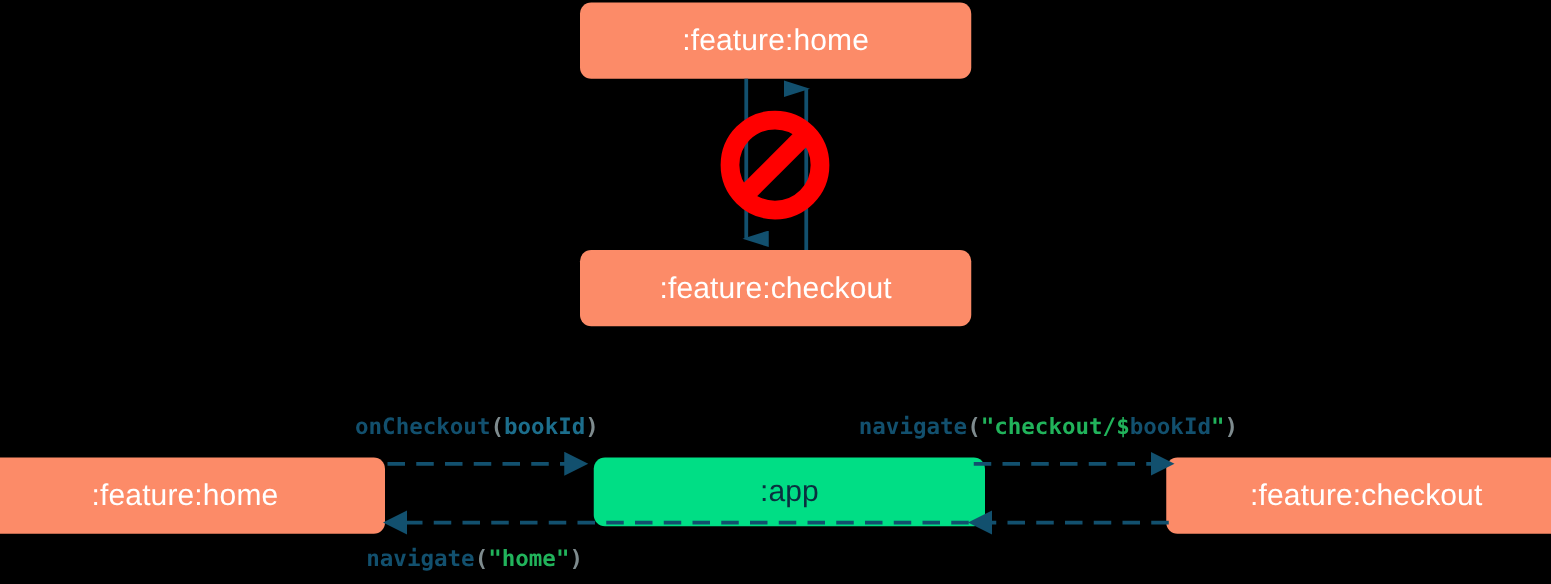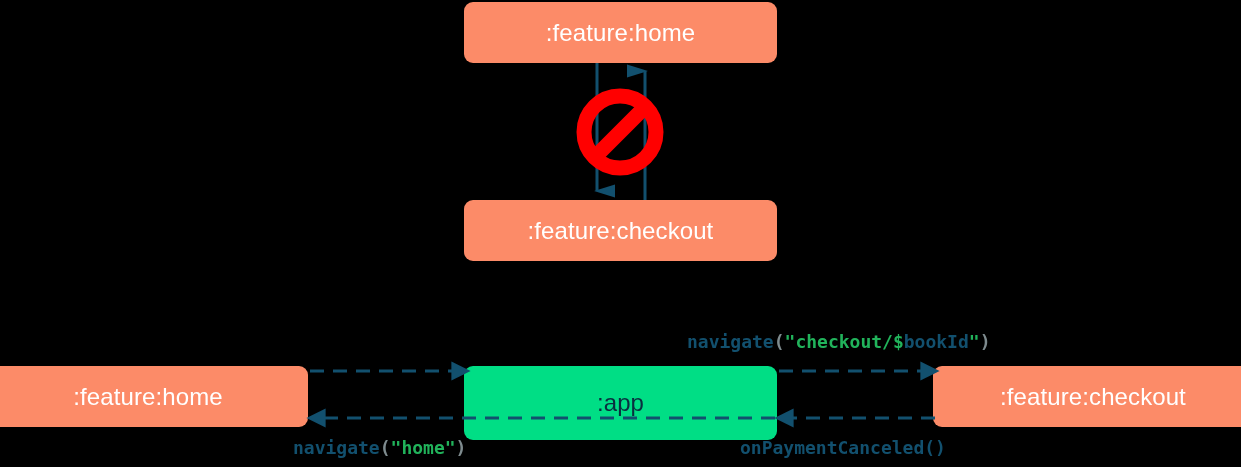--- a/index.html
+++ b/index.html
@@ -37,21 +37,21 @@
     background: #00DE85;
     color: #0A2F3F;
   }
 
   
   #node-home-top   { left: 464px; top: 2px;   width: 313px; height: 61px; }
   #node-checkout-top { left: 464px; top: 200px; width: 313px; height: 61px; }
 
   
   #node-home-bottom     { left: -12px; top: 366px; width: 320px; height: 61px; }
-  #node-app             { left: 464px; top: 366px; width: 313px; height: 74px; }
+  #node-app             { left: 475px; top: 366px; width: 313px; height: 55px; }
   #node-checkout-bottom { left: 933px; top: 366px; width: 320px; height: 61px; }
 
   .svg-layer {
     position: absolute;
     left: 0;
     top: 0;
     width: 1241px;
     height: 467px;
     pointer-events: none;
   }
@@ -124,26 +124,26 @@
     <line x1="779" y1="371" x2="924" y2="371" stroke="#12506E" stroke-width="3" stroke-dasharray="14,9" marker-end="url(#ah-side)"></line>
 
     <line x1="935" y1="418" x2="790" y2="418" stroke="#12506E" stroke-width="3" stroke-dasharray="14,9" marker-end="url(#ah-side)"></line>
 
     <g>
       <circle cx="620" cy="132" r="36" fill="none" stroke="#FF0000" stroke-width="15"></circle>
       <line x1="595" y1="157" x2="645" y2="107" stroke="#FF0000" stroke-width="15"></line>
     </g>
   </svg>
 
+  <div class="edge-label" id="label-oncheckout">
+    <span class="tok-fn">onCheckout</span><span class="tok-paren">(</span><span class="tok-ident">bookId</span><span class="tok-paren">)</span>
+  </div>
 
   <div class="edge-label" id="label-navigate-home">
     <span class="tok-fn">navigate</span><span class="tok-paren">(</span><span class="tok-str">"home"</span><span class="tok-paren">)</span>
   </div>
 
   <div class="edge-label" id="label-navigate-chk">
     <span class="tok-fn">navigate</span><span class="tok-paren">(</span><span class="tok-str">"checkout/$</span><span class="tok-var">bookId</span><span class="tok-str">"</span><span class="tok-paren">)</span>
   </div>
 
-  <div class="edge-label" id="label-onpaymentcancel">
-    <span class="tok-fn">onPaymentCanceled()</span>
-  </div>
 
 </div>
 
 </body></html>

